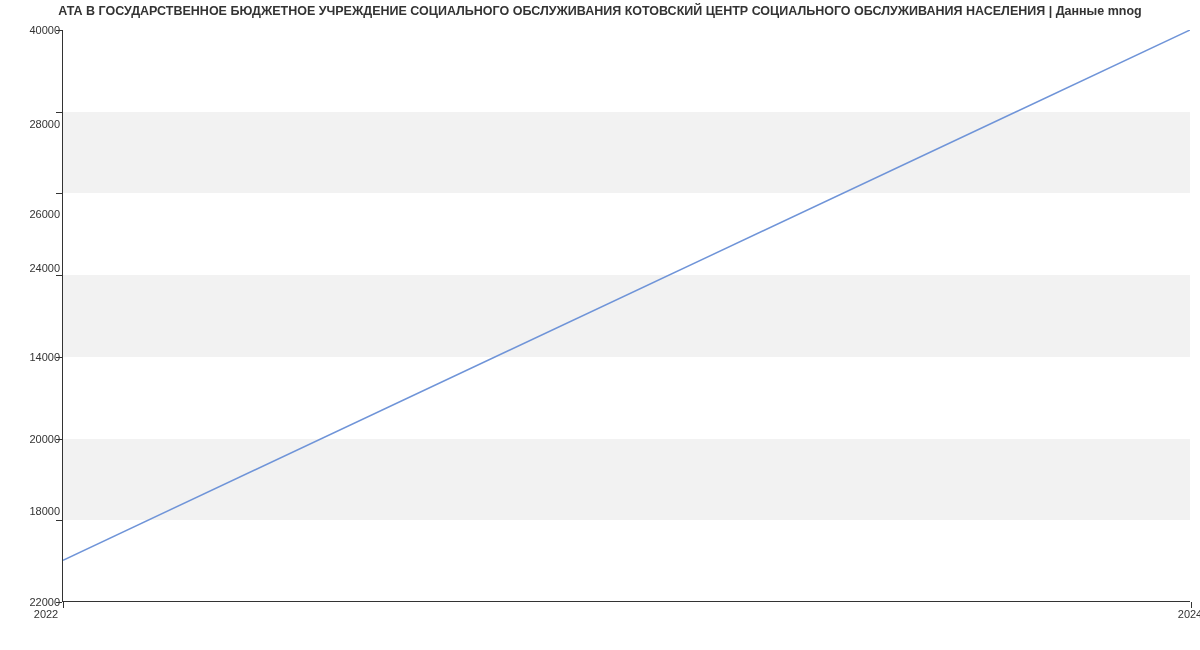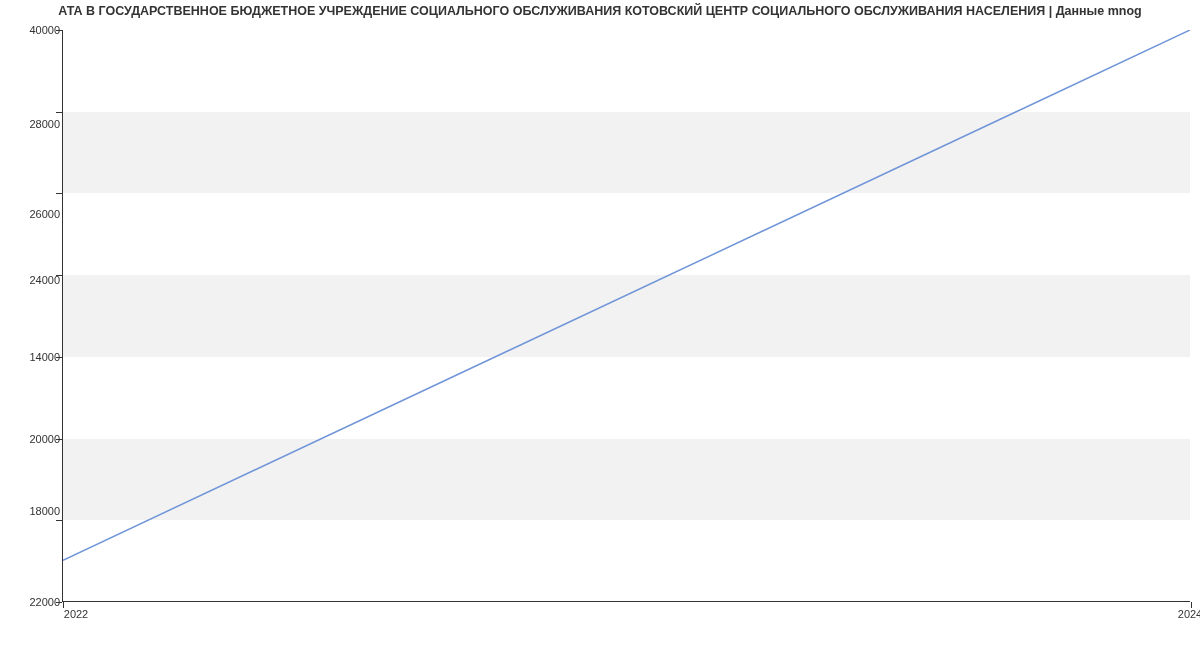--- a/index.html
+++ b/index.html
@@ -104,19 +104,19 @@
       <div class="x-tick" style="left: 0px;"></div>
       <div class="x-tick" style="left: 1128px;"></div>
       <svg class="data-line" viewBox="0 0 1128 572" preserveAspectRatio="none">
         <path d="M0 531.1428571428571 L1128 0" stroke="#6f94d8" stroke-width="1.5" fill="none"></path>
       </svg>
     </div>
 <div class="y-tick-label" style="top: 580px;">22000</div>
     <div class="y-tick-label" style="top: 489px;">18000</div>
     <div class="y-tick-label" style="top: 416.571px; margin-left: 12px;">20000</div>
     <div class="y-tick-label" style="top: 334.857px;">14000</div>
-    <div class="y-tick-label" style="top: 258px;">24000</div>
+    <div class="y-tick-label" style="top: 246px;">24000</div>
     <div class="y-tick-label" style="top: 171.429px; margin-top: 21px;">26000</div>
     <div class="y-tick-label" style="top: 89.7143px; margin-top: 12px;">28000</div>
     <div class="y-tick-label" style="top: 8px;">40000</div>
-    <div class="x-tick-label" style="left: 76px;">2022</div>
+    <div class="x-tick-label" style="left: 46px;">2022</div>
     <div class="x-tick-label" style="left: 1190px;">2024</div>
   </div>
 
 </body></html>

